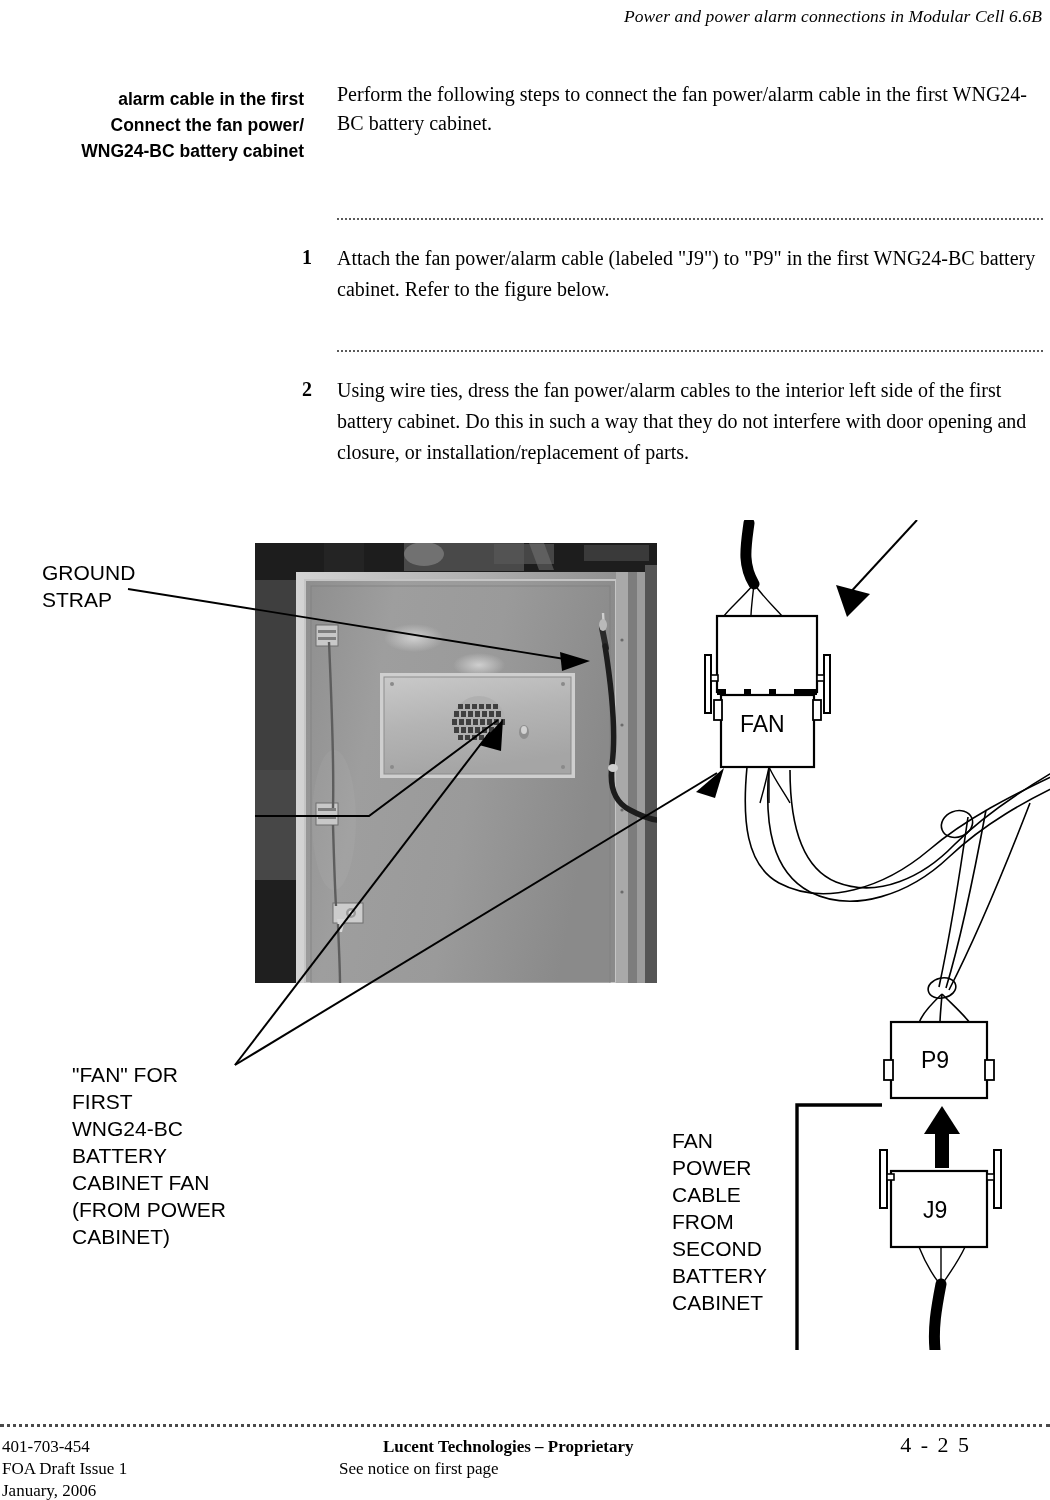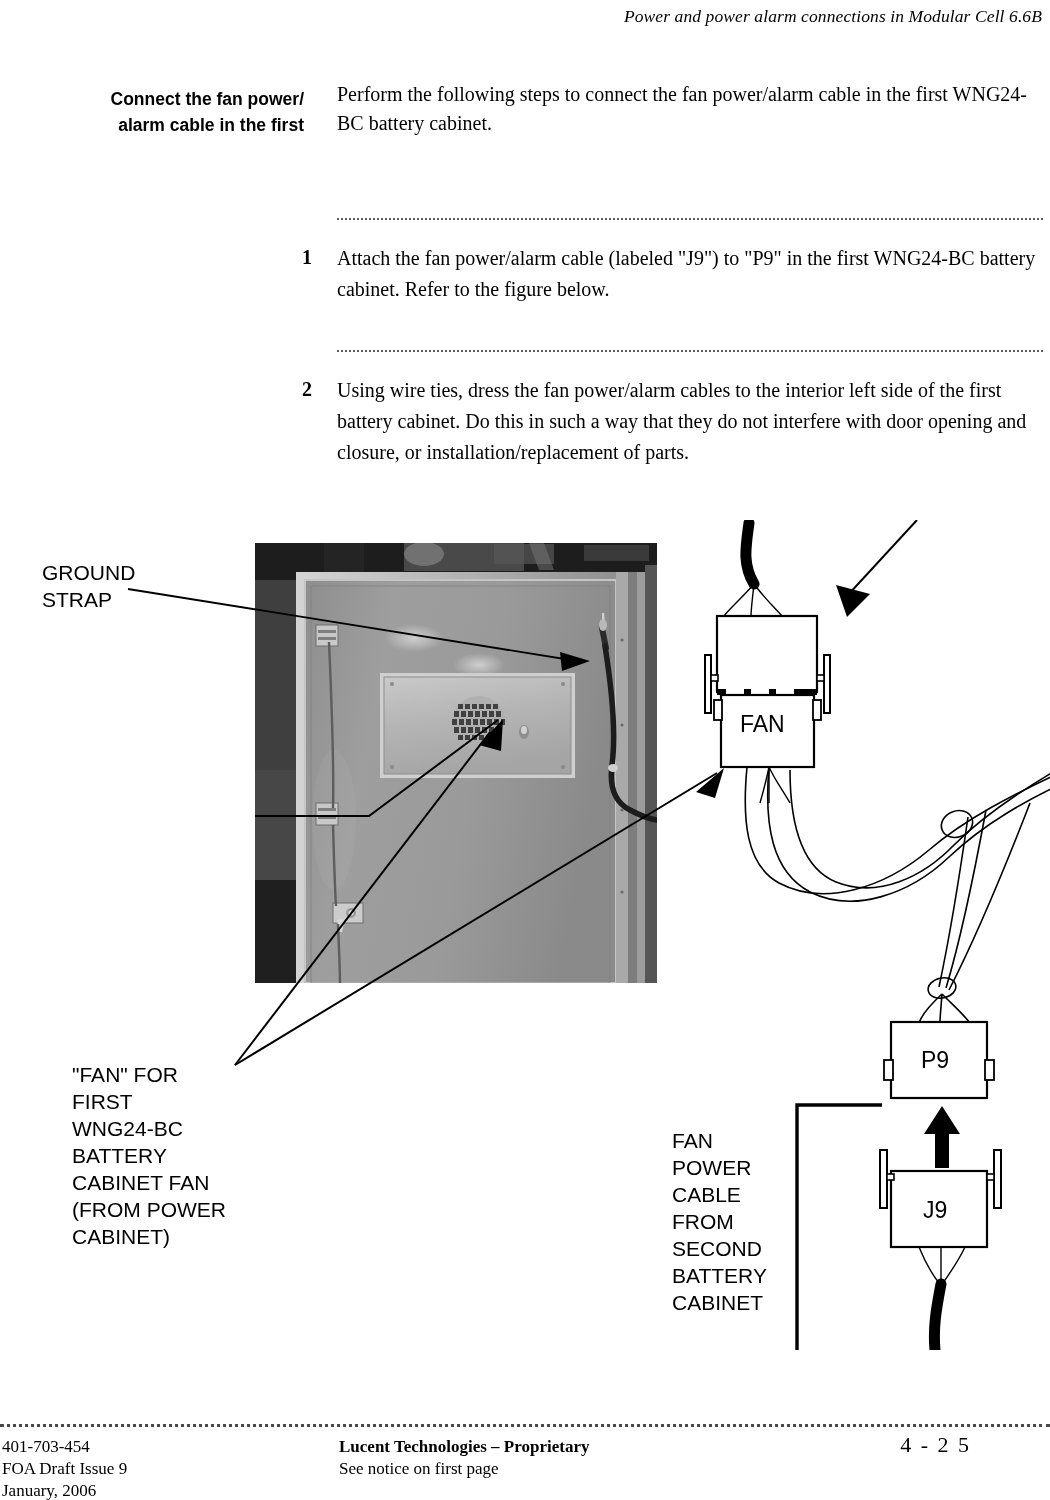--- a/index.html
+++ b/index.html
@@ -100,37 +100,38 @@
   }
   .footer {
     position: absolute;
     left: 0; top: 1436px;
     width: 975px; height: 64px;
     font-size: 17px;
     line-height: 22px;
   }
   .foot-left  { position: absolute; left: 2px;  top: 0; }
   .foot-mid   { position: absolute; left: 339px; top: 0; }
-  .foot-mid .b { font-weight: bold; }
+  .foot-mid .b { font-weight: bold; margin-left: 44px; }
   .foot-right {
     position: absolute; right: 4px; top: -2px;
     font-size: 22px; letter-spacing: 2px;
   }
   .nowrap { white-space: nowrap; }
 </style>
 </head>
 <body>
 
 <div class="page-header">
   <div>Power and power alarm connections in Modular Cell 6.6B</div>
 </div>
 
 <div class="side-heading">
+  <div>alarm cable in the first</div>
   <div>Connect the fan power/</div>
-  <div>alarm cable in the first</div>
+  <div>WNG24-BC battery cabinet</div>
 </div>
 
 <div class="intro">Perform the following steps to connect the fan power/alarm cable in the first WNG24-BC battery cabinet.</div>
 
 <div class="dot-rule r1"></div>
 <div class="step-num s1-num">1</div>
 <div class="step-body s1-body">Attach the fan power/alarm cable (labeled "J9") to "P9" in the first WNG24-BC battery cabinet. Refer to the figure below.</div>
 
 <div class="dot-rule r2"></div>
 <div class="step-num s2-num">2</div>
@@ -415,21 +416,21 @@
   </g>
 
   <path d="M858 585 L773 585 L773 845 L858 845" fill="none" stroke="#000" stroke-width="3.4"></path>
 </svg>
 </div>
 
 <div class="footer-rule"></div>
 <div class="footer">
   <div class="foot-left">
     <div>401-703-454</div>
-    <div>FOA Draft Issue 9</div>
+    <div>FOA Draft Issue 1</div>
     <div>January, 2006</div>
   </div>
   <div class="foot-mid">
     <div class="b">Lucent Technologies – Proprietary</div>
     <div>See notice on first page</div>
   </div>
   <div class="foot-right nowrap">4 -  2 5</div>
 </div>
 
 </body></html>

